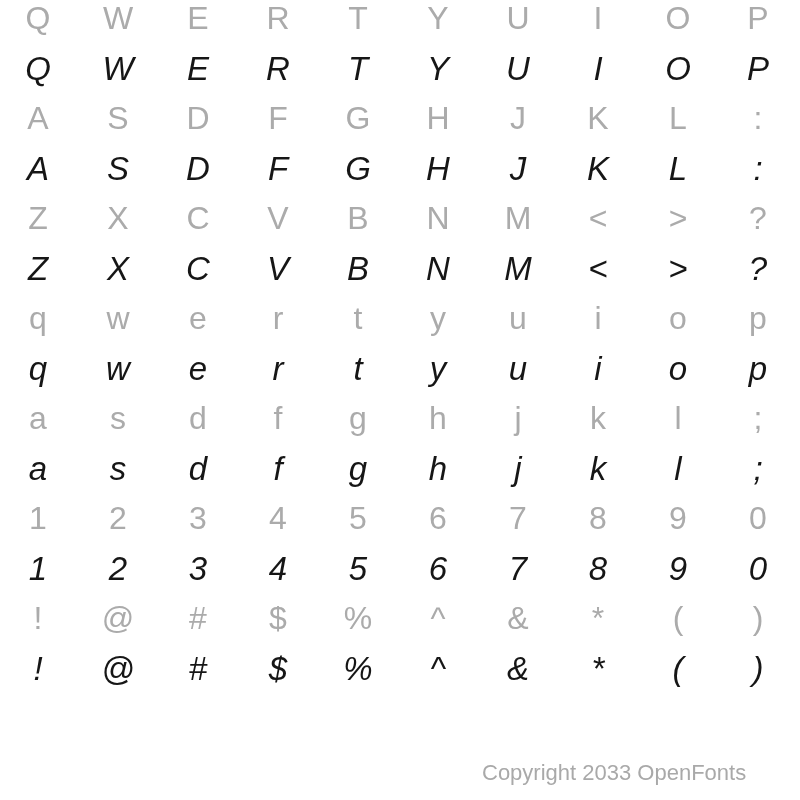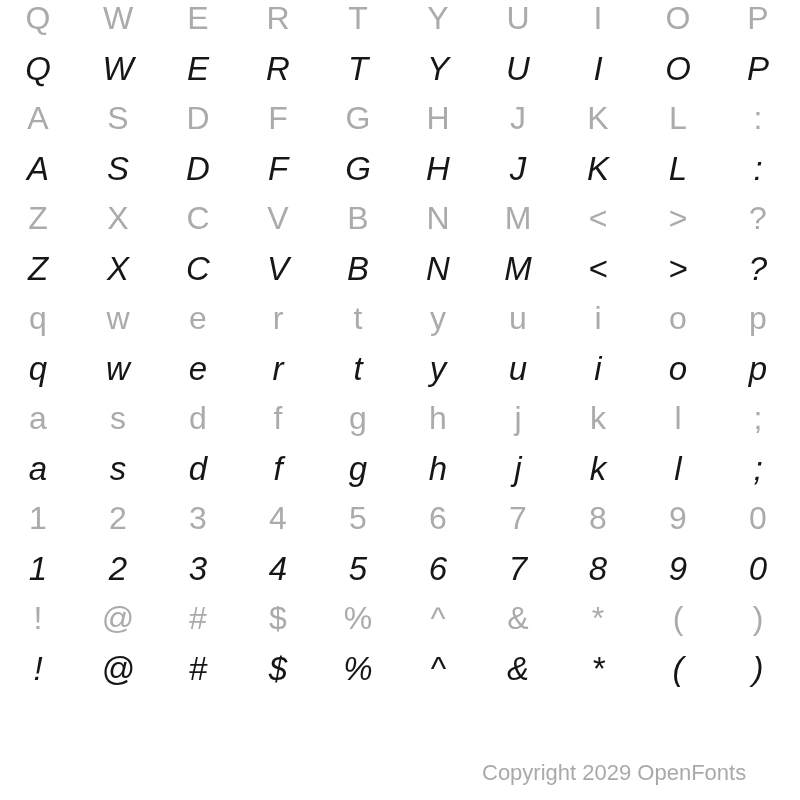--- a/index.html
+++ b/index.html
@@ -230,15 +230,15 @@
         <span class="glyph-cell">$</span>
         <span class="glyph-cell">%</span>
         <span class="glyph-cell">^</span>
         <span class="glyph-cell">&amp;</span>
         <span class="glyph-cell">*</span>
         <span class="glyph-cell">(</span>
         <span class="glyph-cell">)</span>
       </div>
     </div>
 
-  <div class="footer-copyright">Copyright 2029 OpenFonts</div>
+  <div class="footer-copyright">Copyright 2033 OpenFonts</div>
 
 </div>
 
 </body></html>

